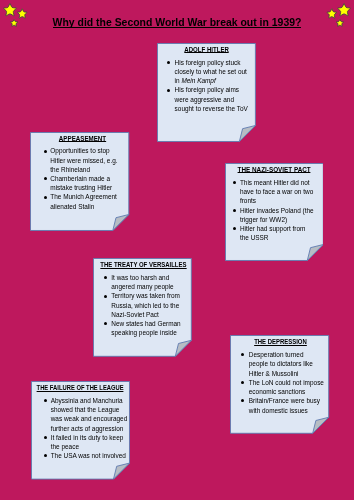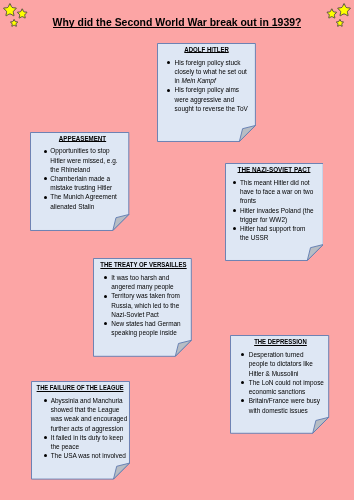--- a/index.html
+++ b/index.html
@@ -4,21 +4,21 @@
 <title>Why did the Second World War break out in 1939?</title>
 <style>
   html, body {
     margin: 0; padding: 0;
     width: 354px; height: 500px;
     background: #ffffff;
     font-family: "Liberation Sans", sans-serif;
     overflow: hidden;
     -webkit-font-smoothing: antialiased;
   }
-  .page { position: relative; width: 354px; height: 500px; background: #fca5a5; }
+  .page { position: relative; width: 354px; height: 500px; background: #be185d; }
 
   .title {
     position: absolute;
     left: 0px; top: 16.8px;
     width: 354px;
     text-align: center;
     font-size: 10.44px;
     line-height: 12px;
     font-weight: bold;
     color: #000;

